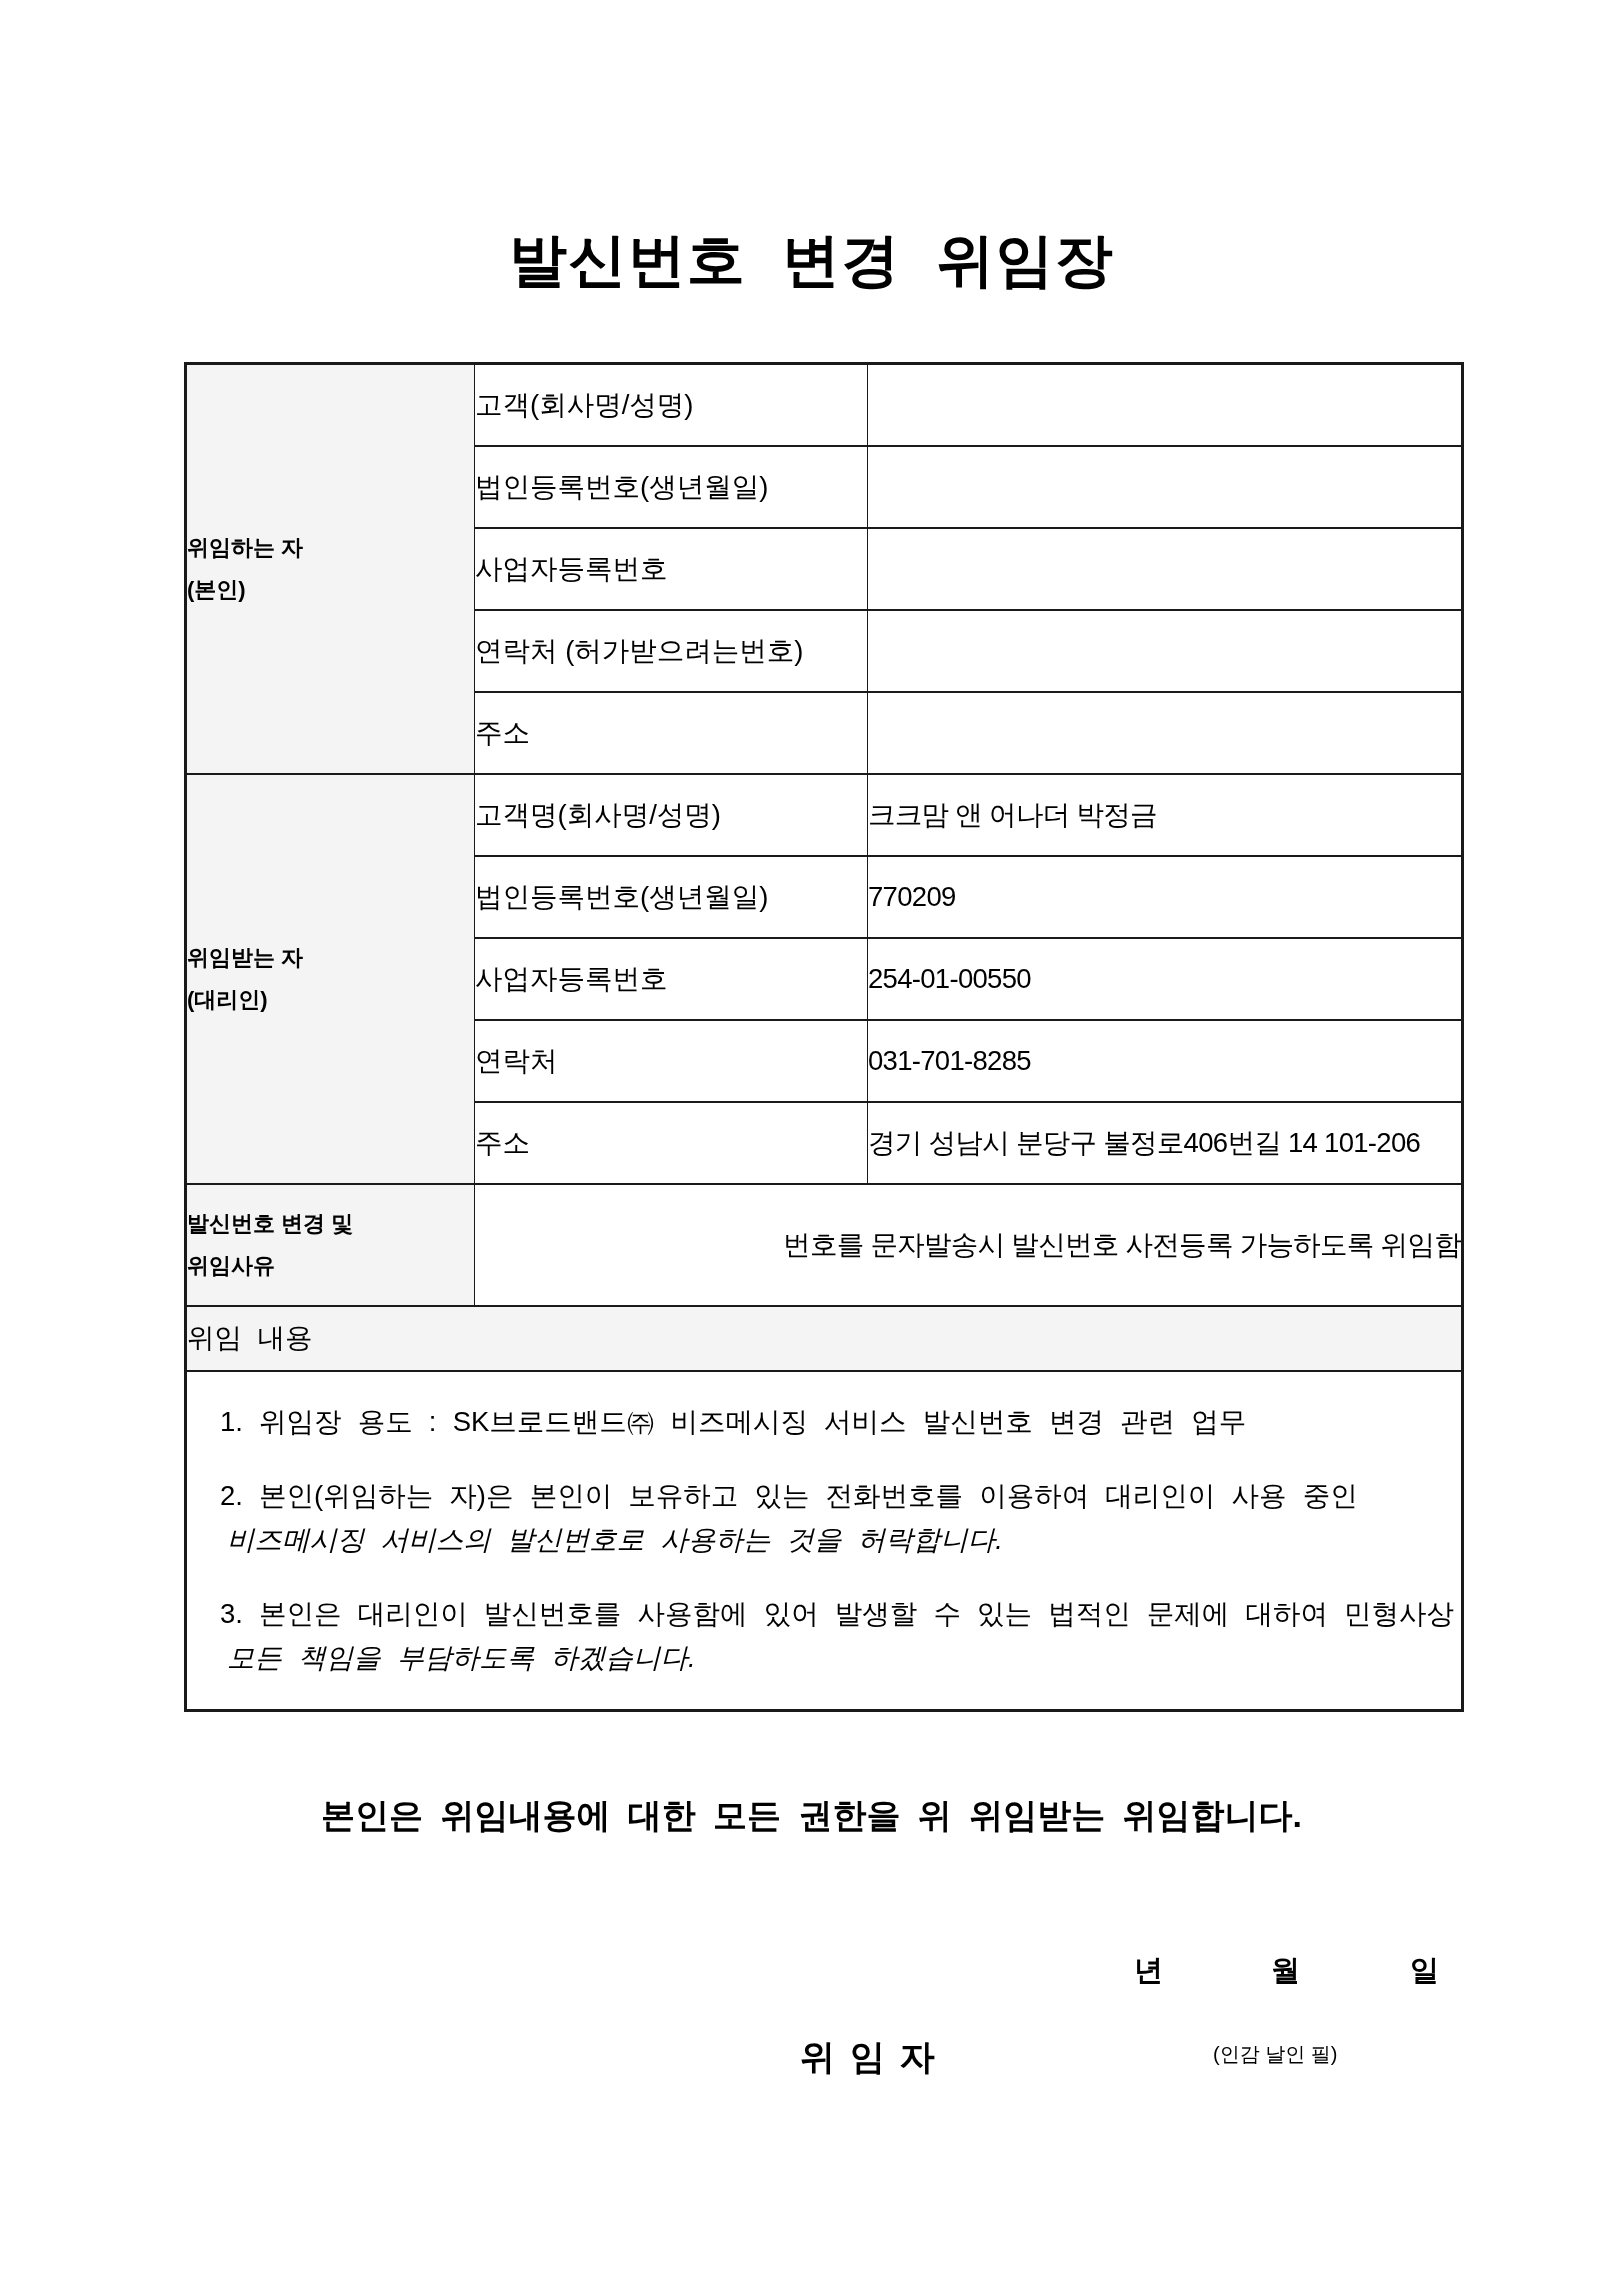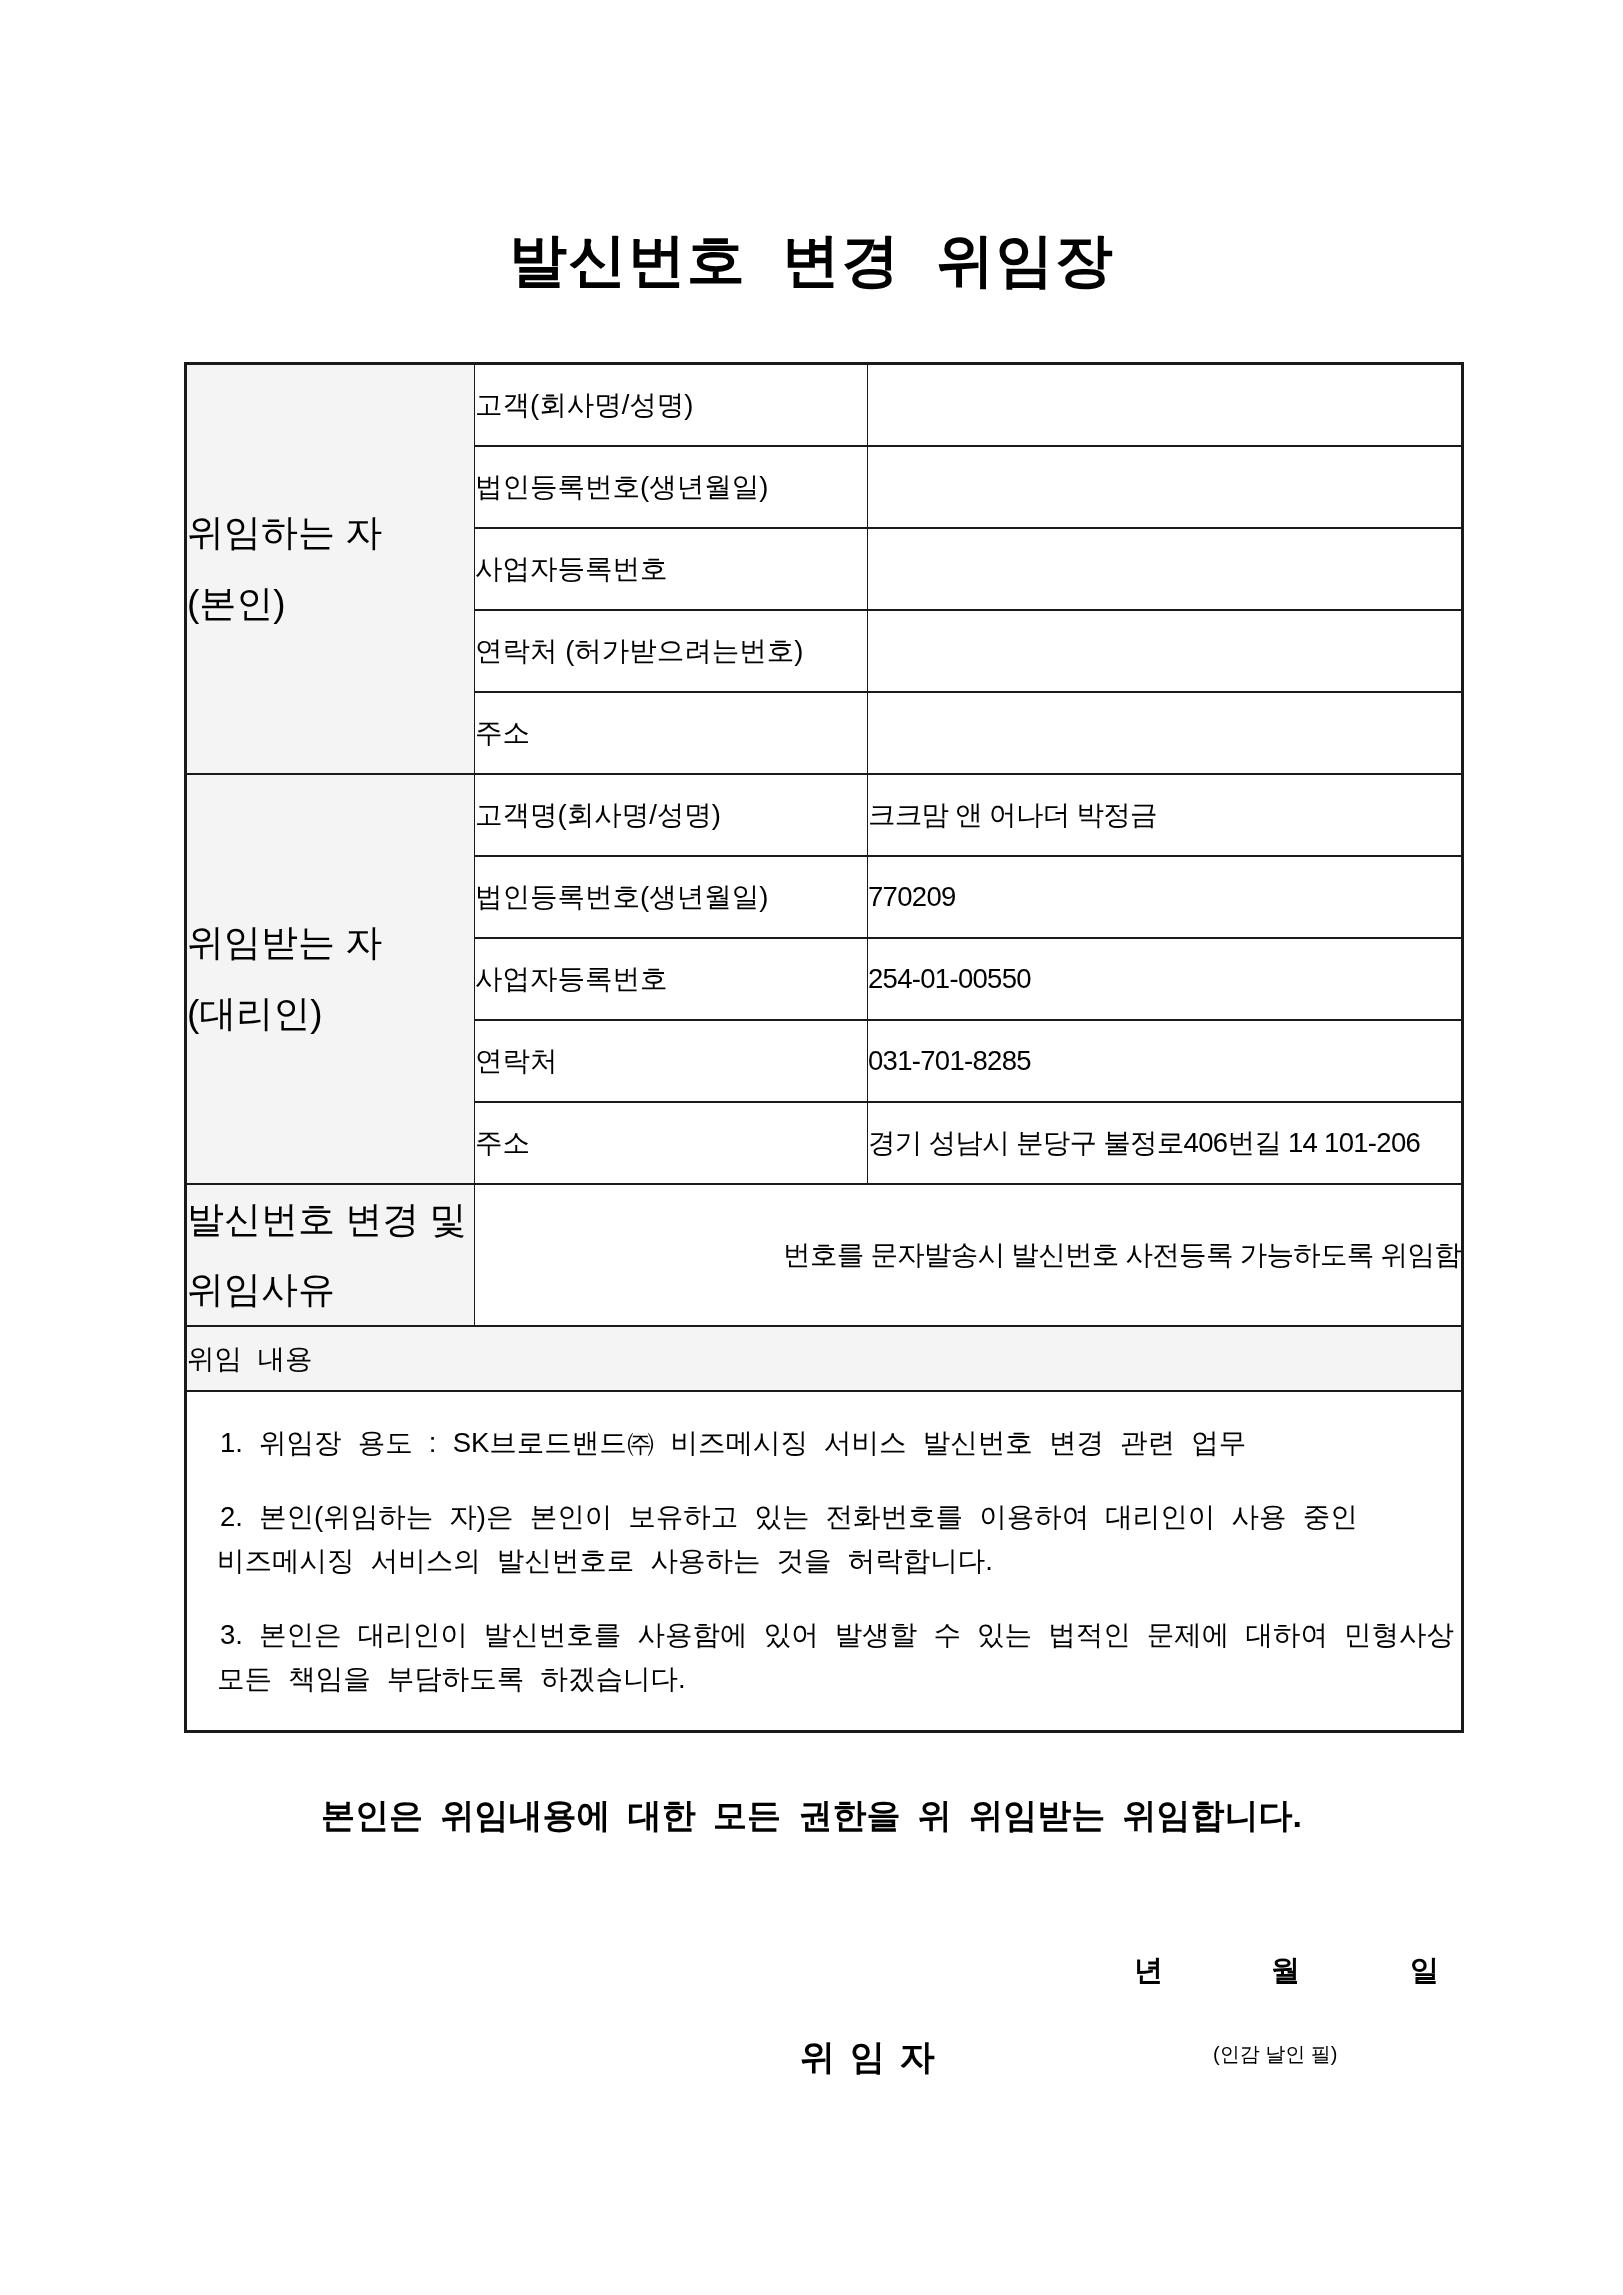--- a/index.html
+++ b/index.html
@@ -40,22 +40,22 @@
     padding: 0;
     vertical-align: middle;
     overflow: hidden;
   }
   tr.data-row { height: 82px; }
   tr.reason-row { height: 122px; }
   tr.content-head-row { height: 65px; }
   tr.content-row { height: 340px; }
   td.head {
     background: #f4f4f4;
-    font-weight: normal;
-    font-size: 37px;
+    font-weight: bold;
+    font-size: 22px;
     padding-left: 14.4px;
     line-height: 1.9;
   }
   td.lab { font-size: 27.5px; padding-left: 10.5px; }
   td.val { font-size: 27.5px; padding-left: 13.7px; letter-spacing: -0.7px; }
   td.reason-val {
     font-size: 27.5px;
     text-align: right;
     padding-right: 35px;
     letter-spacing: -0.7px;
@@ -66,21 +66,21 @@
     font-size: 27.5px;
     word-spacing: 7.9px;
   }
   td.content-cell {
     vertical-align: top;
     padding: 31px 18.3px 0 13px;
     font-size: 27.5px;
   }
   .cont-item + .cont-item { margin-top: 30px; }
   .cont-line { line-height: 44px; word-spacing: 8.5px; padding-left: 33px; }
-  .cont-line.indent { padding-left: 30px; }
+  .cont-line.indent { padding-left: 40px; font-style: italic; }
   .statement {
     position: absolute;
     top: 1796px;
     left: 0;
     width: 100%;
     text-align: center;
     font-size: 34px;
     font-weight: bold;
     word-spacing: 7.9px;
     line-height: 1.15;

